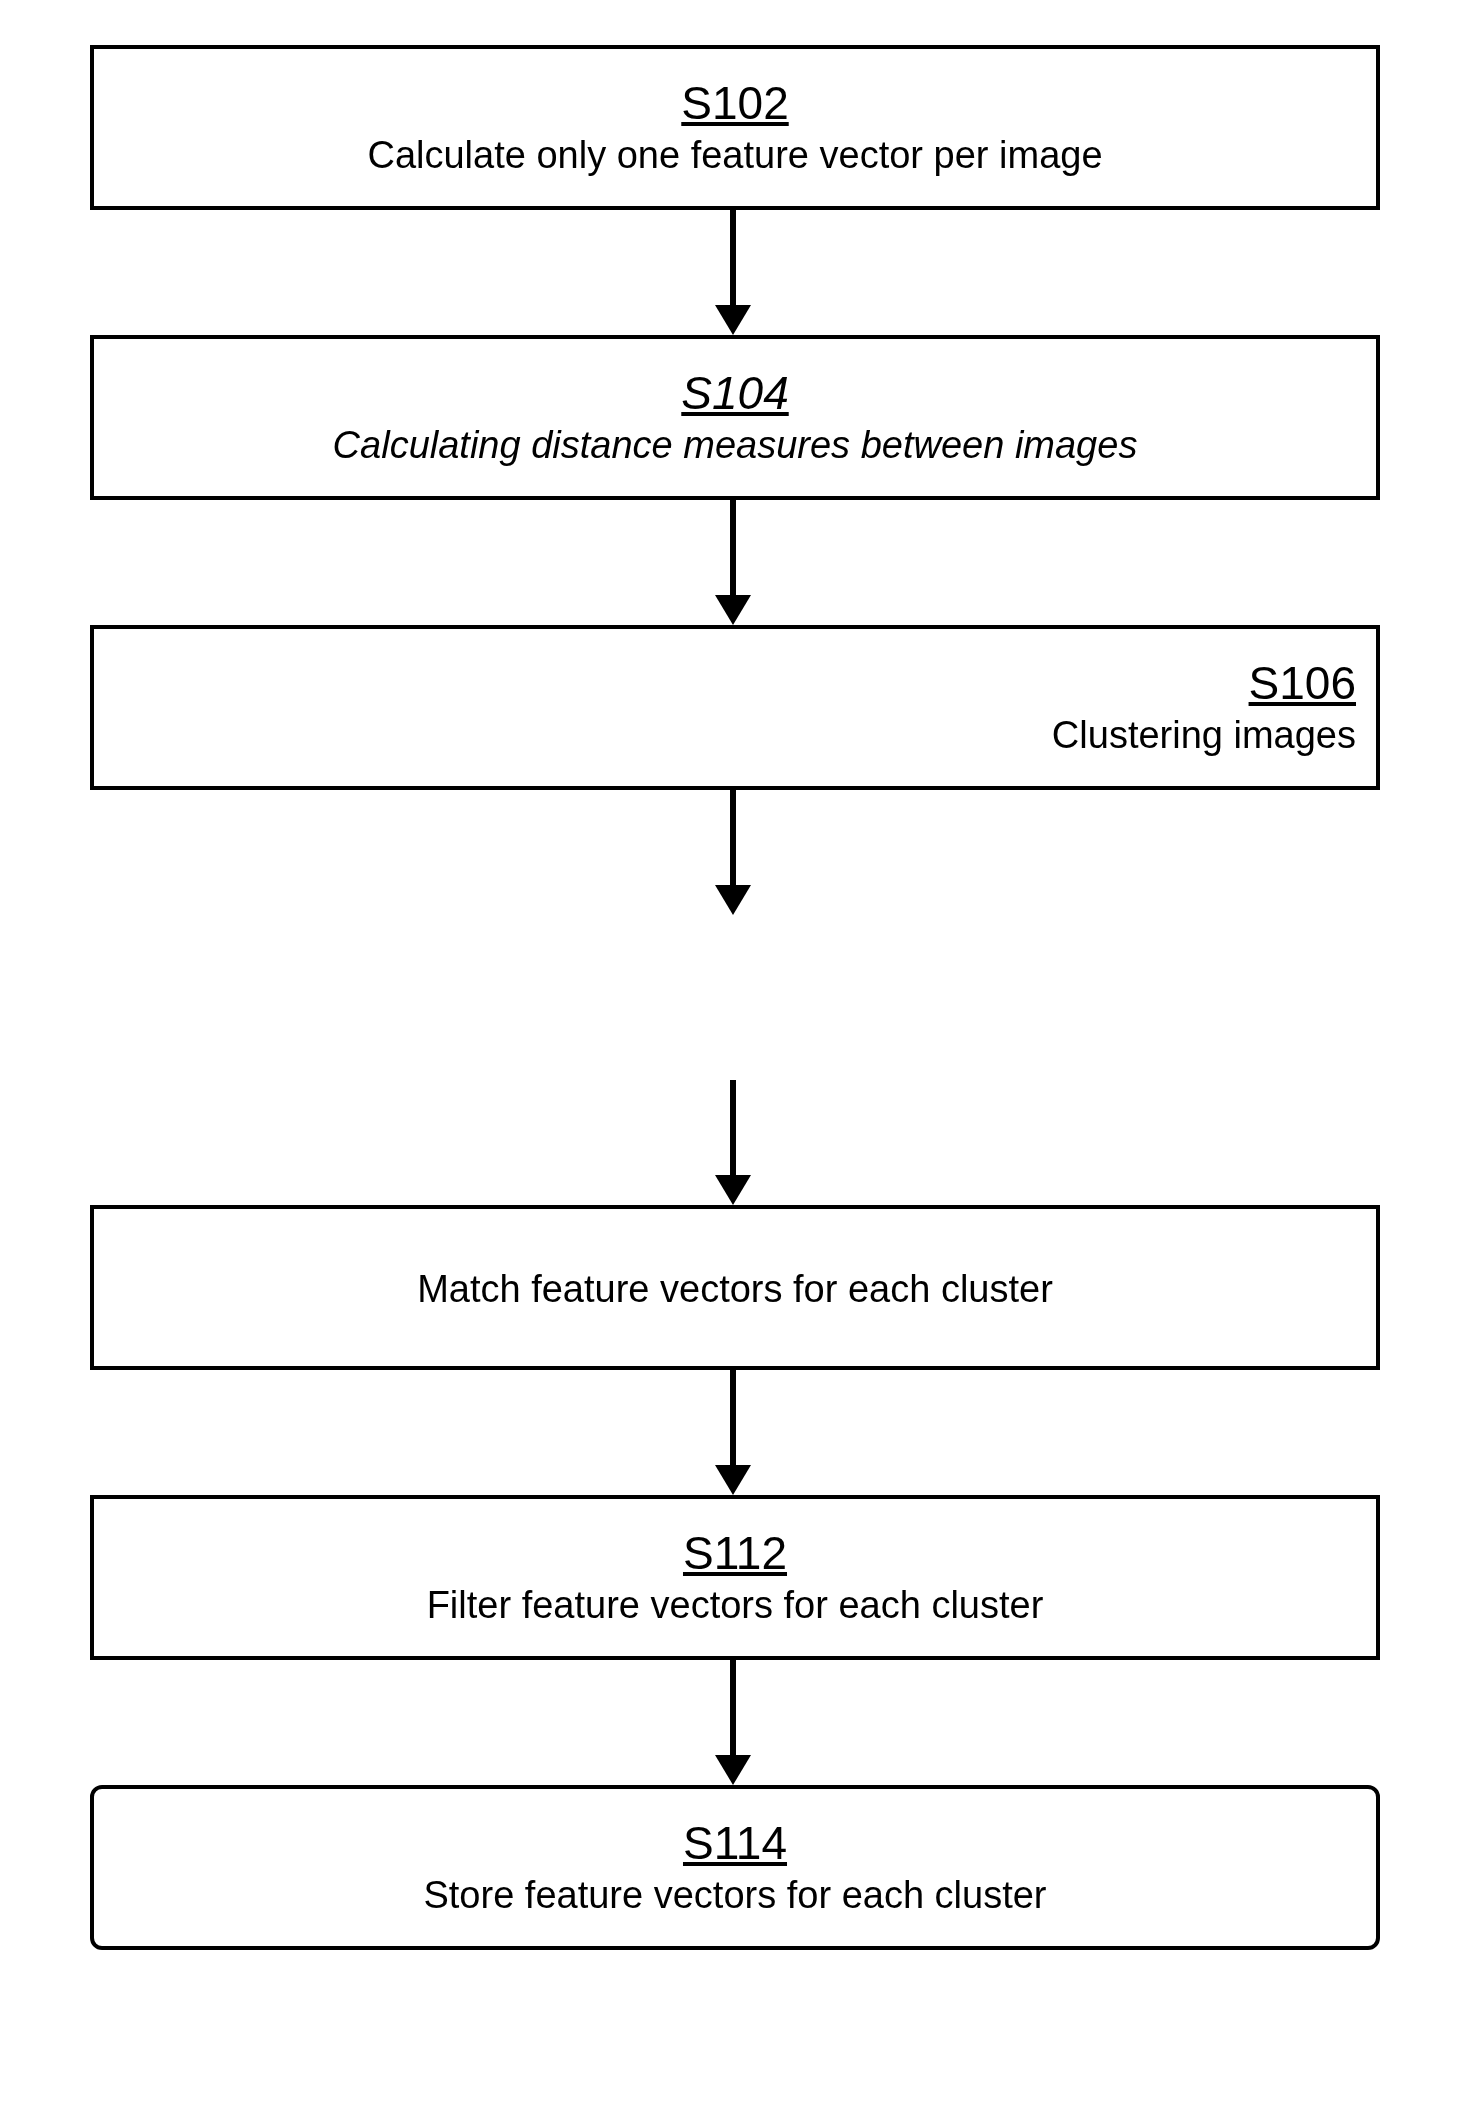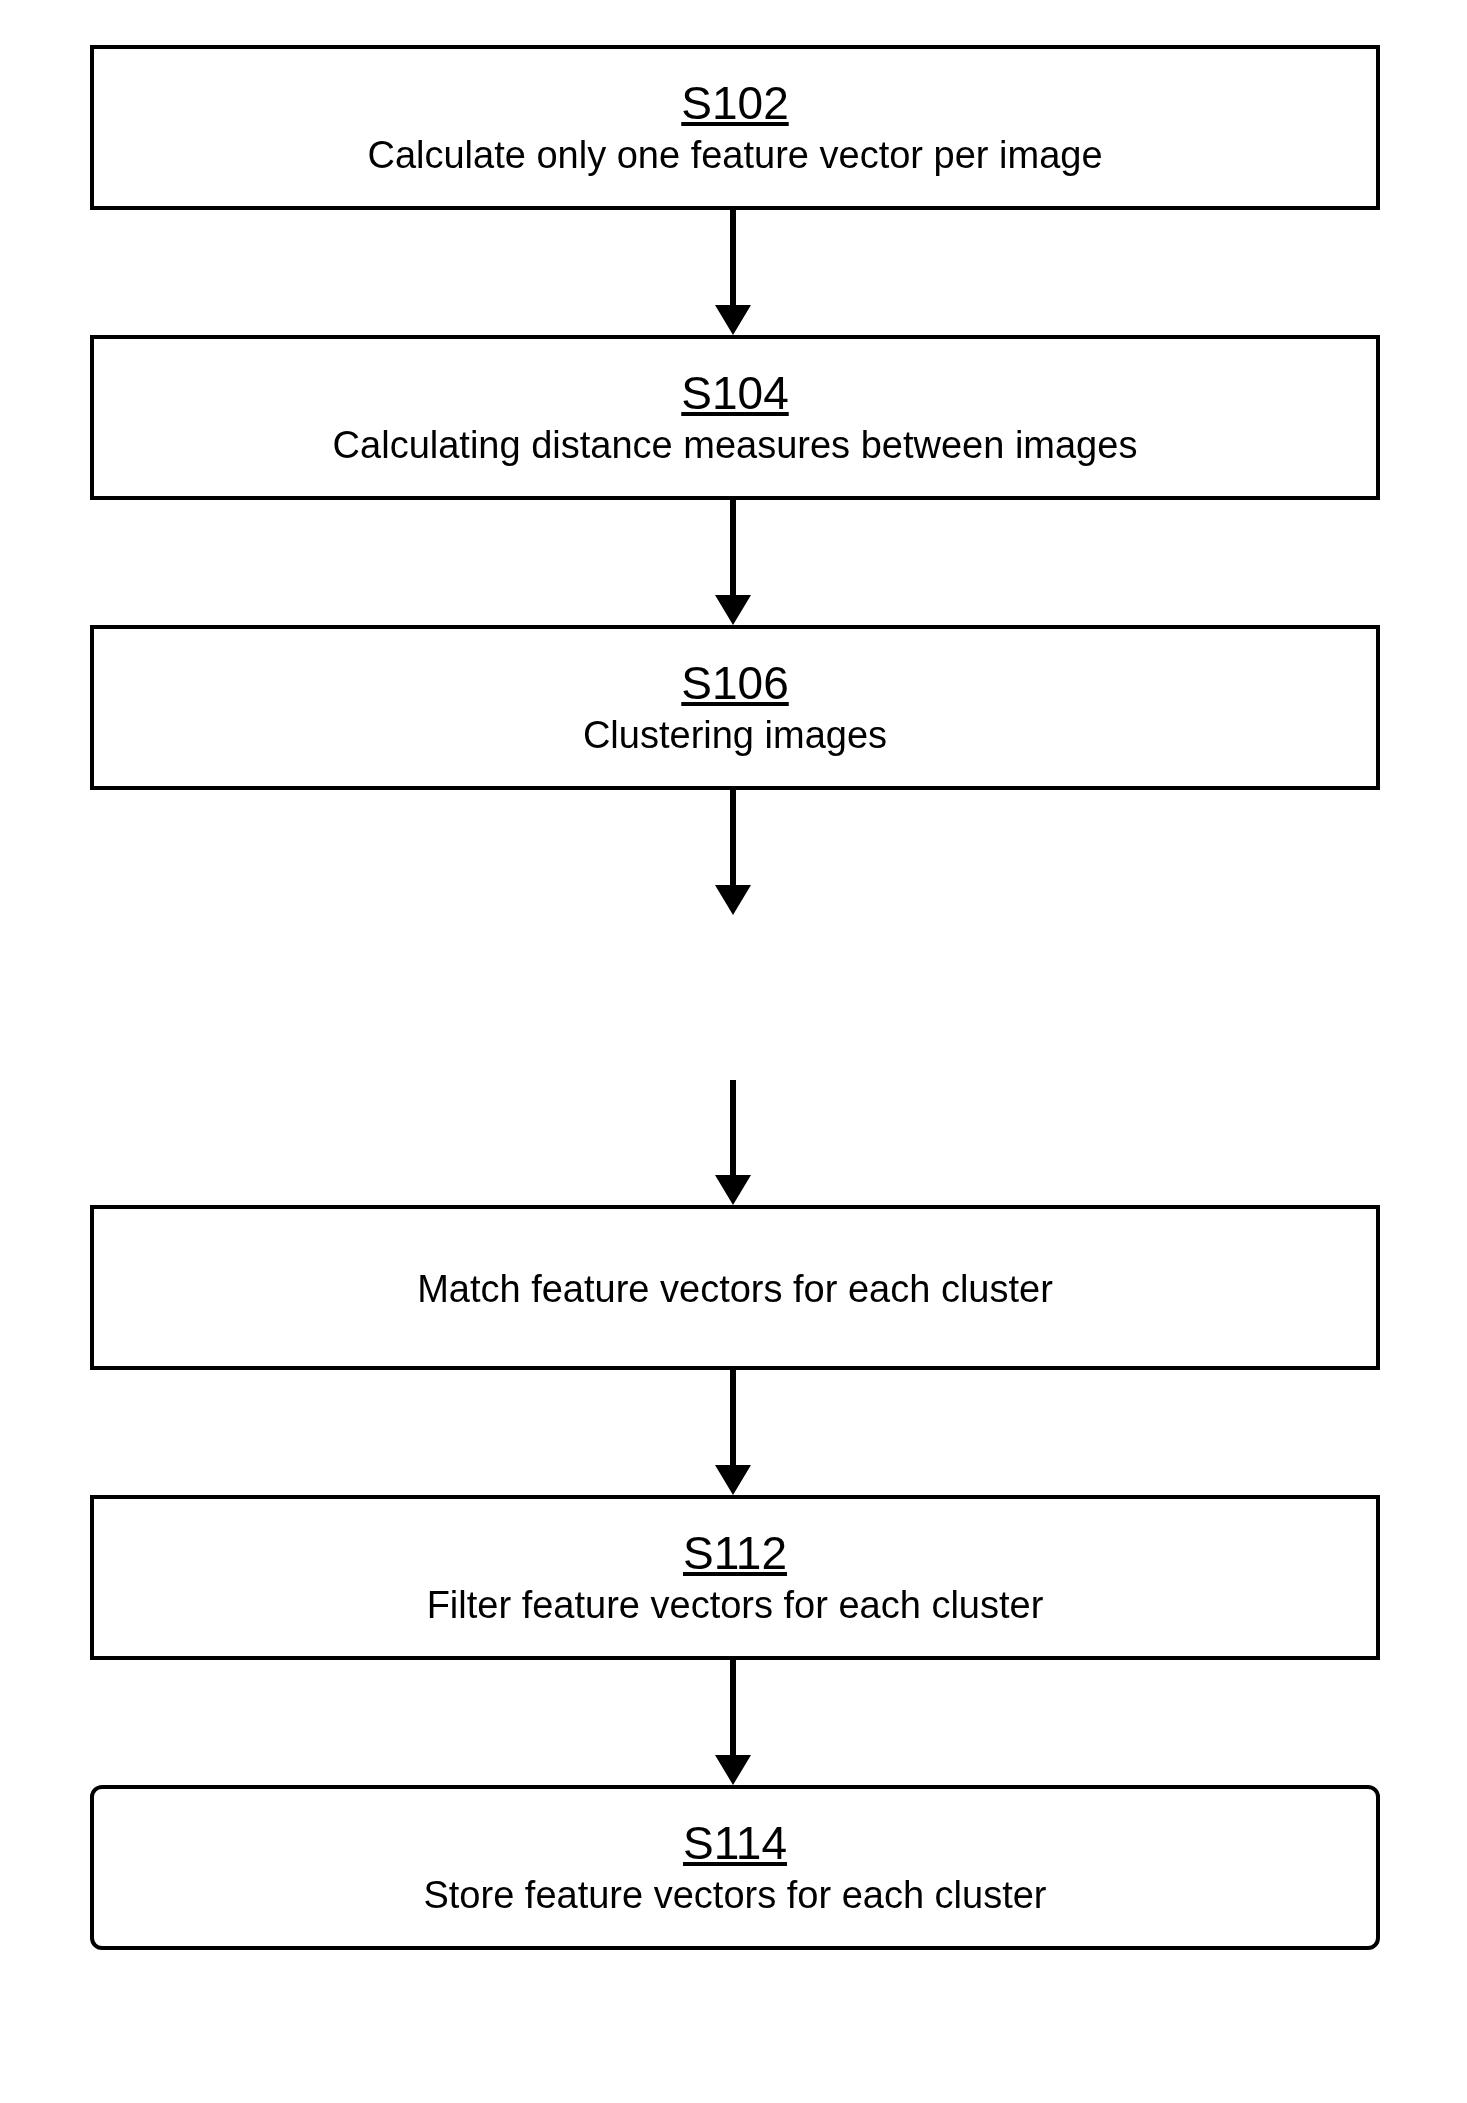--- a/index.html
+++ b/index.html
@@ -67,31 +67,31 @@
   <div class="node" style="top:45px; height:165px;">
     <span class="step-id">S102</span>
     <span class="step-text">Calculate only one feature vector per image</span>
   </div>
 
   <div class="arrow" style="top:210px; height:125px;">
     <div class="shaft" style="top:0; height:100px;"></div>
     <div class="head" style="top:95px;"></div>
   </div>
 
-  <div class="node" style="top:335px; height:165px;">
+  <div class="node" style="top:335px; height:165px;font-style:italic;">
     <span class="step-id">S104</span>
     <span class="step-text">Calculating distance measures between images</span>
   </div>
 
   <div class="arrow" style="top:500px; height:125px;">
     <div class="shaft" style="top:0; height:100px;"></div>
     <div class="head" style="top:95px;"></div>
   </div>
 
-  <div class="node" style="top:625px; height:165px;">
+  <div class="node" style="top:625px; height:165px;text-align:right;">
     <span class="step-id">S106</span>
     <span class="step-text">Clustering images</span>
   </div>
 
   <div class="arrow" style="top:790px; height:125px;">
     <div class="shaft" style="top:0; height:100px;"></div>
     <div class="head" style="top:95px;"></div>
   </div>
 
 

